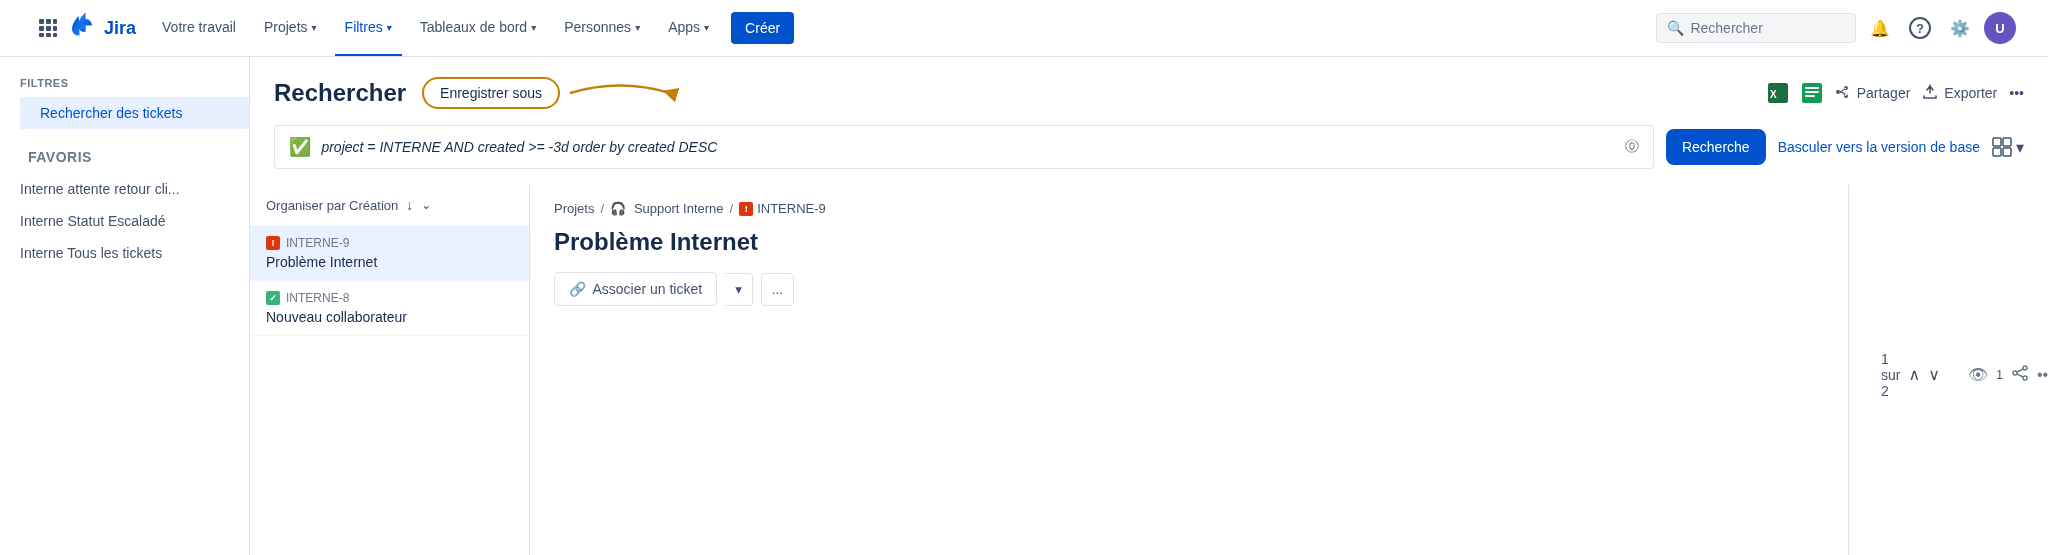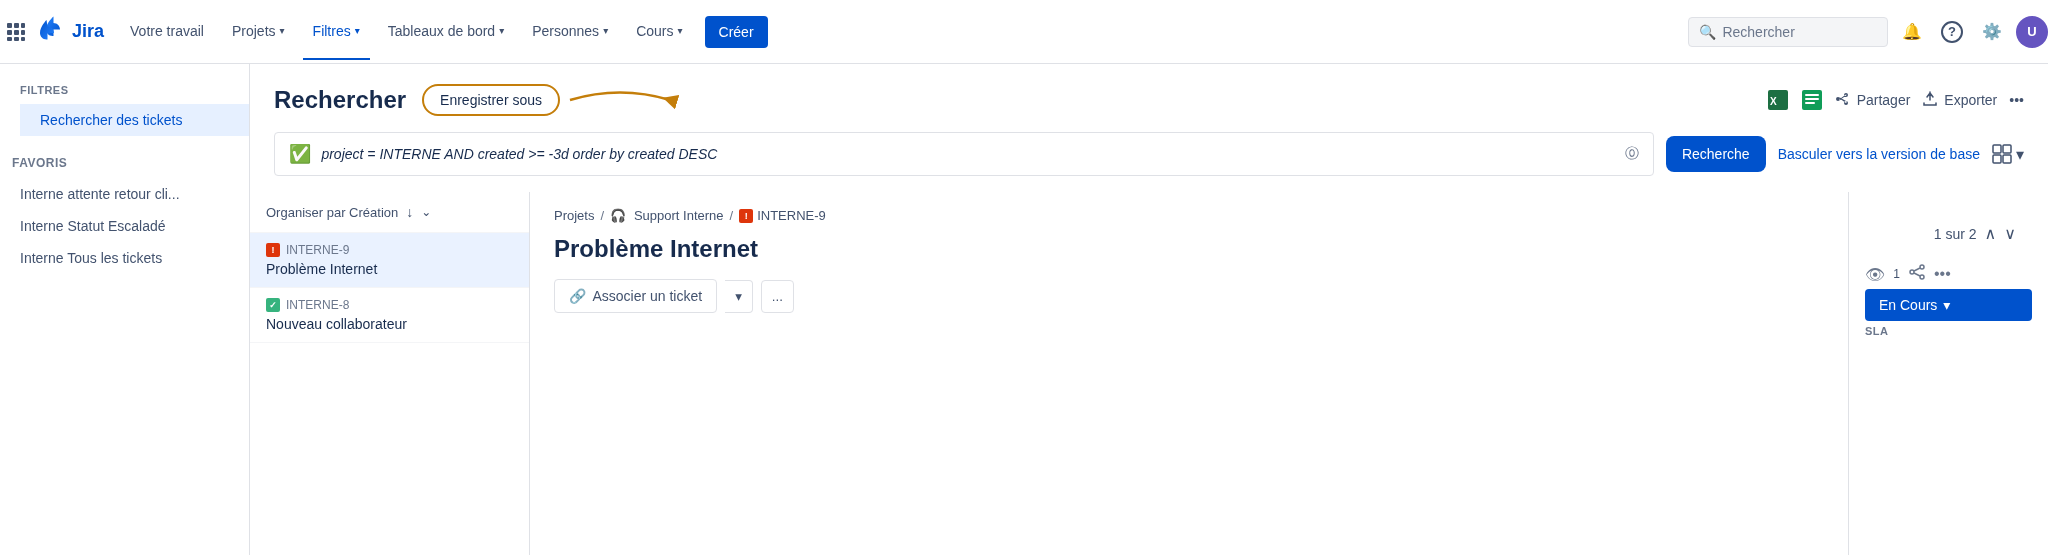--- a/index.html
+++ b/index.html
@@ -1,21 +1,21 @@
 <!DOCTYPE html>
 <html><head>
   <meta charset="utf-8">
   <style>
     * { margin: 0; padding: 0; box-sizing: border-box; }
     body { font-family: -apple-system, BlinkMacSystemFont, 'Segoe UI', sans-serif; background: #fff; overflow: hidden; }
 
     
     .navbar {
       display: flex; align-items: center; background: #fff;
-      border-bottom: 1px solid #dfe1e6; height: 64px; padding: 0 0; gap: 8px;
+      border-bottom: 1px solid #dfe1e6; height: 57px; padding: 0 32px; gap: 8px;
       position: relative; z-index: 10;
     }
     .nav-grid-icon { display: flex; align-items: center; justify-content: center; width: 32px; height: 32px; cursor: pointer; }
     .nav-logo { display: flex; align-items: center; gap: 6px; margin-right: 8px; }
     .nav-logo-icon { color: #0052CC; font-size: 22px; }
     .nav-logo-text { color: #0052CC; font-weight: 700; font-size: 18px; }
     .nav-item {
       padding: 8px 10px; font-size: 14px; color: #42526E; cursor: pointer;
       display: flex; align-items: center; gap: 4px; white-space: nowrap;
       border-bottom: 2px solid transparent; height: 56px;
@@ -57,22 +57,22 @@
     .sidebar-title {
       font-size: 11px; font-weight: 700; color: #6B778C;
       text-transform: uppercase; padding: 0 20px 8px; letter-spacing: 0.5px;
     }
     .sidebar-link {
       display: block; padding: 8px 20px; font-size: 14px; color: #0052CC;
       cursor: pointer; background: #E6F0FF; font-weight: 500; margin-left: 20px;
     }
     .sidebar-section { margin-top: 20px; }
     .sidebar-fav-title {
-      font-size: 12px; font-weight: 700; color: #6B778C;
-      text-transform: uppercase; padding: 0 12px 8px; letter-spacing: 0.5px;
+      font-size: 14px; font-weight: 700; color: #6B778C;
+      text-transform: uppercase; padding: 0 28px 8px; letter-spacing: 0.5px;
     }
     .sidebar-fav-item {
       display: block; padding: 8px 20px; font-size: 14px; color: #42526E;
       cursor: pointer; white-space: nowrap; overflow: hidden; text-overflow: ellipsis;
     }
 
     
     .main { flex: 1; overflow: hidden; display: flex; flex-direction: column; }
 
     
@@ -184,21 +184,21 @@
       padding: 8px 10px; cursor: pointer; background: #fff; color: #42526E;
     }
     .btn-more-detail {
       border: 1px solid #dfe1e6; border-radius: 4px; padding: 8px 10px;
       cursor: pointer; background: #fff; color: #42526E;
     }
 
     
     .right-sidebar {
       width: 200px; min-width: 200px; border-left: 1px solid #dfe1e6;
-      padding: 16px; display: flex; flex-direction: column; gap: 4px; margin-left: 20px;
+      padding: 16px; display: flex; flex-direction: row; gap: 12px; margin-left: 20px;
     }
     .pagination-row {
       display: flex; align-items: center; justify-content: flex-end; gap: 8px;
       padding: 16px 16px 8px; font-size: 14px; color: #42526E;
     }
     .pag-btn {
       background: none; border: none; cursor: pointer; color: #42526E; font-size: 16px;
     }
     .status-actions {
       display: flex; align-items: center; gap: 8px; margin-top: 8px;
@@ -274,21 +274,21 @@
   </div>
   <div class="nav-item">
     <span>Tableaux de bord</span>
     <span class="nav-chevron">▾</span>
   </div>
   <div class="nav-item">
     <span>Personnes</span>
     <span class="nav-chevron">▾</span>
   </div>
   <div class="nav-item">
-    <span>Cours</span>
+    <span>Apps</span>
     <span class="nav-chevron">▾</span>
   </div>
 
   <button class="btn-create">Créer</button>
 
   <div class="nav-spacer"></div>
 
   <div class="nav-search">
     <span class="nav-search-icon">🔍</span>
     <span class="nav-search-text">Rechercher</span>

